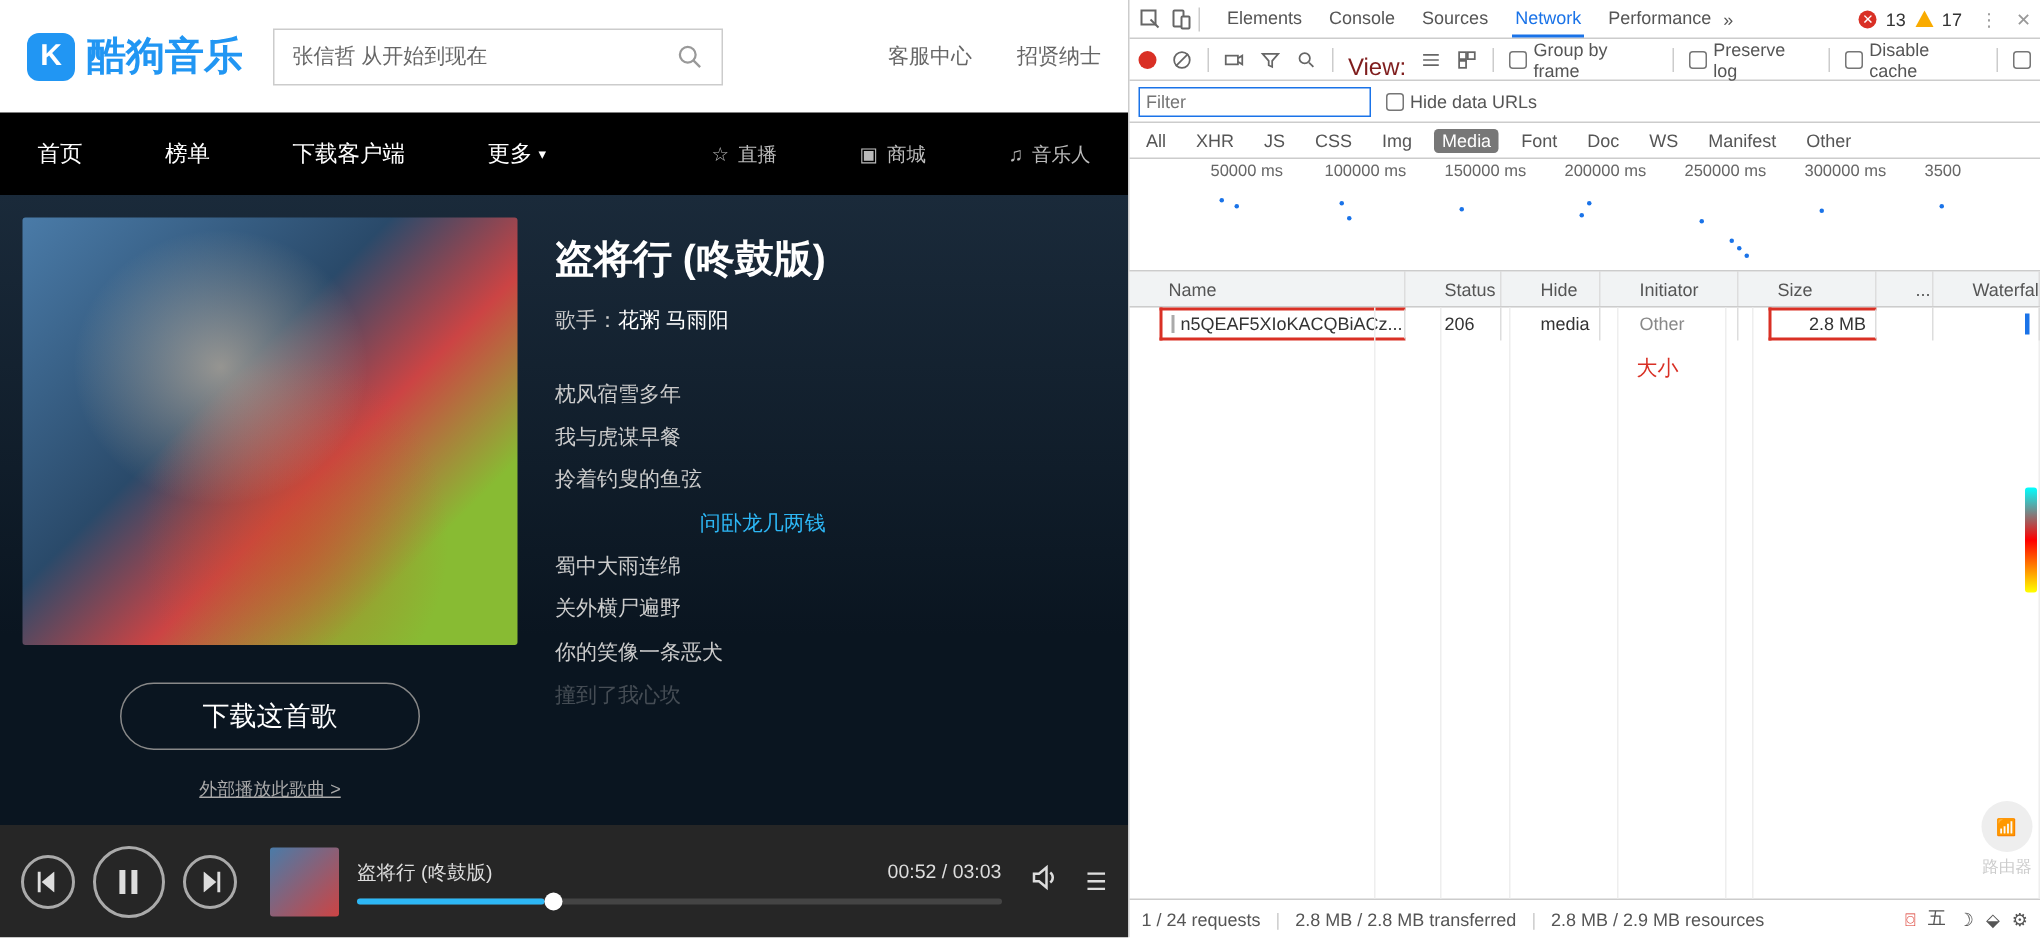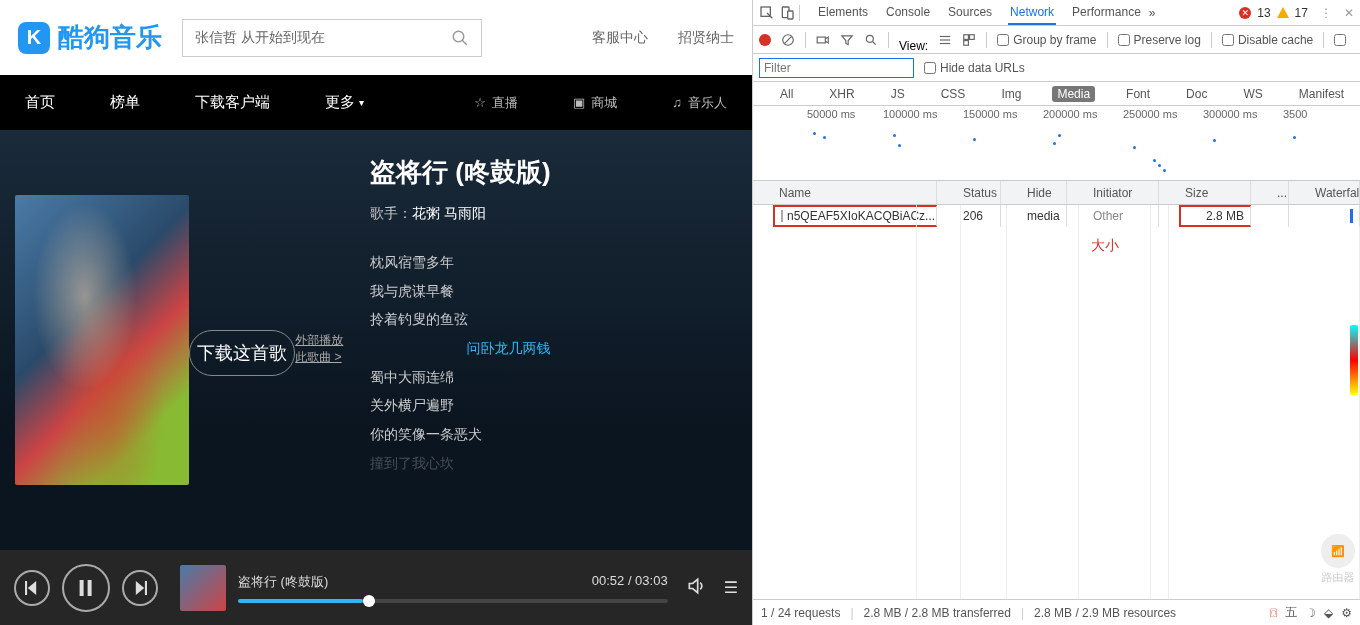--- a/index.html
+++ b/index.html
@@ -18,21 +18,21 @@
 .hdr-links { margin-left:auto; display:flex; gap:30px; font-size:14px; color:#666; }
 
 
 .nav { height:55px; background:#000; display:flex; align-items:center; padding:0 25px; color:#fff; font-size:15px; gap:55px; }
 .nav-item { cursor:pointer; display:flex; align-items:center; gap:4px; }
 .nav-spacer { flex:1; }
 .nav-small { font-size:13px; color:#bbb; display:flex; align-items:center; gap:6px; }
 
 
 .content { flex:1; background:linear-gradient(180deg,#1a2a3a 0%,#0a1520 70%); color:#fff; display:flex; padding:15px; position:relative; overflow:hidden; }
-.album { width:330px; display:flex; align-items:center; }
+.album { width:330px; display:flex; flex-direction:column; align-items:center; }
 .album-art { width:330px; height:290px; background:linear-gradient(135deg,#4a7ba8 0%,#2a4a6a 40%,#c44 60%,#8b3 80%); border-radius:2px; position:relative; overflow:hidden; }
 .album-art::after{content:"";position:absolute;inset:0;background:radial-gradient(ellipse at 40% 35%,rgba(255,220,180,.5) 0%,transparent 35%),radial-gradient(ellipse at 55% 75%,rgba(200,80,40,.5) 0%,transparent 40%);}
 .dl-btn { margin-top:25px; width:200px; height:46px; border:1px solid #888; border-radius:23px; display:flex; align-items:center; justify-content:center; font-size:18px; color:#fff; cursor:pointer; }
 .ext-link { margin-top:18px; font-size:12px; color:#aaa; text-decoration:underline; cursor:pointer; }
 .info { margin-left:25px; padding-top:10px; }
 .title { font-size:26px; font-weight:bold; }
 .artist-row { margin-top:15px; font-size:14px; color:#ccc; }
 .artist-row .artist { color:#fff; }
 .lyrics { margin-top:25px; font-size:14px; line-height:2.05; color:#ccc; }
 .lyric-active { color:#2db7f5;text-align:right; }
@@ -55,27 +55,27 @@
 .dt-tabs { display:flex; gap:14px; margin-left:12px; }
 .dt-tab { font-size:12px; color:#555; cursor:pointer; padding:4px 2px; }
 .dt-tab.active { color:#1a73e8; border-bottom:2px solid #1a73e8; }
 .dt-errs { margin-left:auto; display:flex; gap:6px; align-items:center; }
 .err-b { width:12px;height:12px;border-radius:50%;background:#d93025;color:#fff;font-size:9px;display:flex;align-items:center;justify-content:center; }
 .warn-b { width:0;height:0;border-left:6px solid transparent;border-right:6px solid transparent;border-bottom:11px solid #f9ab00;position:relative; }
 .dt-toolbar { height:28px; display:flex; align-items:center; padding:0 6px; gap:10px; border-bottom:1px solid #ccc; }
 .rec { width:12px;height:12px;border-radius:50%;background:#d93025; }
 .tb-ico { width:14px;height:14px;stroke:#666;fill:none;cursor:pointer; }
 .tb-sep { width:1px;height:16px;background:#ccc; }
-.tb-lbl { font-size:12px; color:#000000;margin-top:12px; }
+.tb-lbl { font-size:16px; color:#7f1d1d;margin-top:12px; }
 .chk { display:flex; align-items:center; gap:4px; font-size:12px; color:#555; }
 .chk input { width:12px;height:12px; }
 .dt-filter { height:28px; display:flex; align-items:center; padding:0 6px; gap:10px; border-bottom:1px solid #ccc; }
 .filter-in { border:1px solid #1a73e8; height:20px; width:155px; padding:0 4px; font-size:12px; color:#888; }
 .type-filters { height:24px; display:flex; align-items:center; padding:0 6px; gap:10px; border-bottom:1px solid #ccc; font-size:12px; color:#555; }
-.tf { cursor:pointer; padding:1px 5px;margin-left:16px; }
+.tf { cursor:pointer; padding:1px 5px; }
 .tf.active { background:#777; color:#fff; border-radius:3px; }
 .timeline { height:75px; border-bottom:1px solid #ccc; position:relative; }
 .tl-ticks { display:flex; position:relative; height:18px; font-size:11px; color:#666; }
 .tl-tick { position:absolute; top:2px; }
 .tl-body { position:relative; height:57px; }
 .tl-dot { position:absolute; width:3px; height:3px; background:#1a73e8; border-radius:50%; }
 .net-head { display:flex; height:24px; align-items:center; border-bottom:1px solid #ccc; font-size:12px; color:#555; background:#f1f3f4; }
 .net-head > div, .net-row > div { padding:4px 6px; border-right:1px solid #ddd; display:flex; align-items:center; height:100%; overflow:hidden; white-space:nowrap; text-overflow:ellipsis;margin-left:20px; }
 .c-name{width:164px;} .c-st{width:44px;} .c-ty{width:46px;} .c-ini{width:72px;} .c-sz{width:72px;} .c-wf{flex:1;position:relative;}
 .net-row { display:flex; height:22px; font-size:12px; color:#333; }

